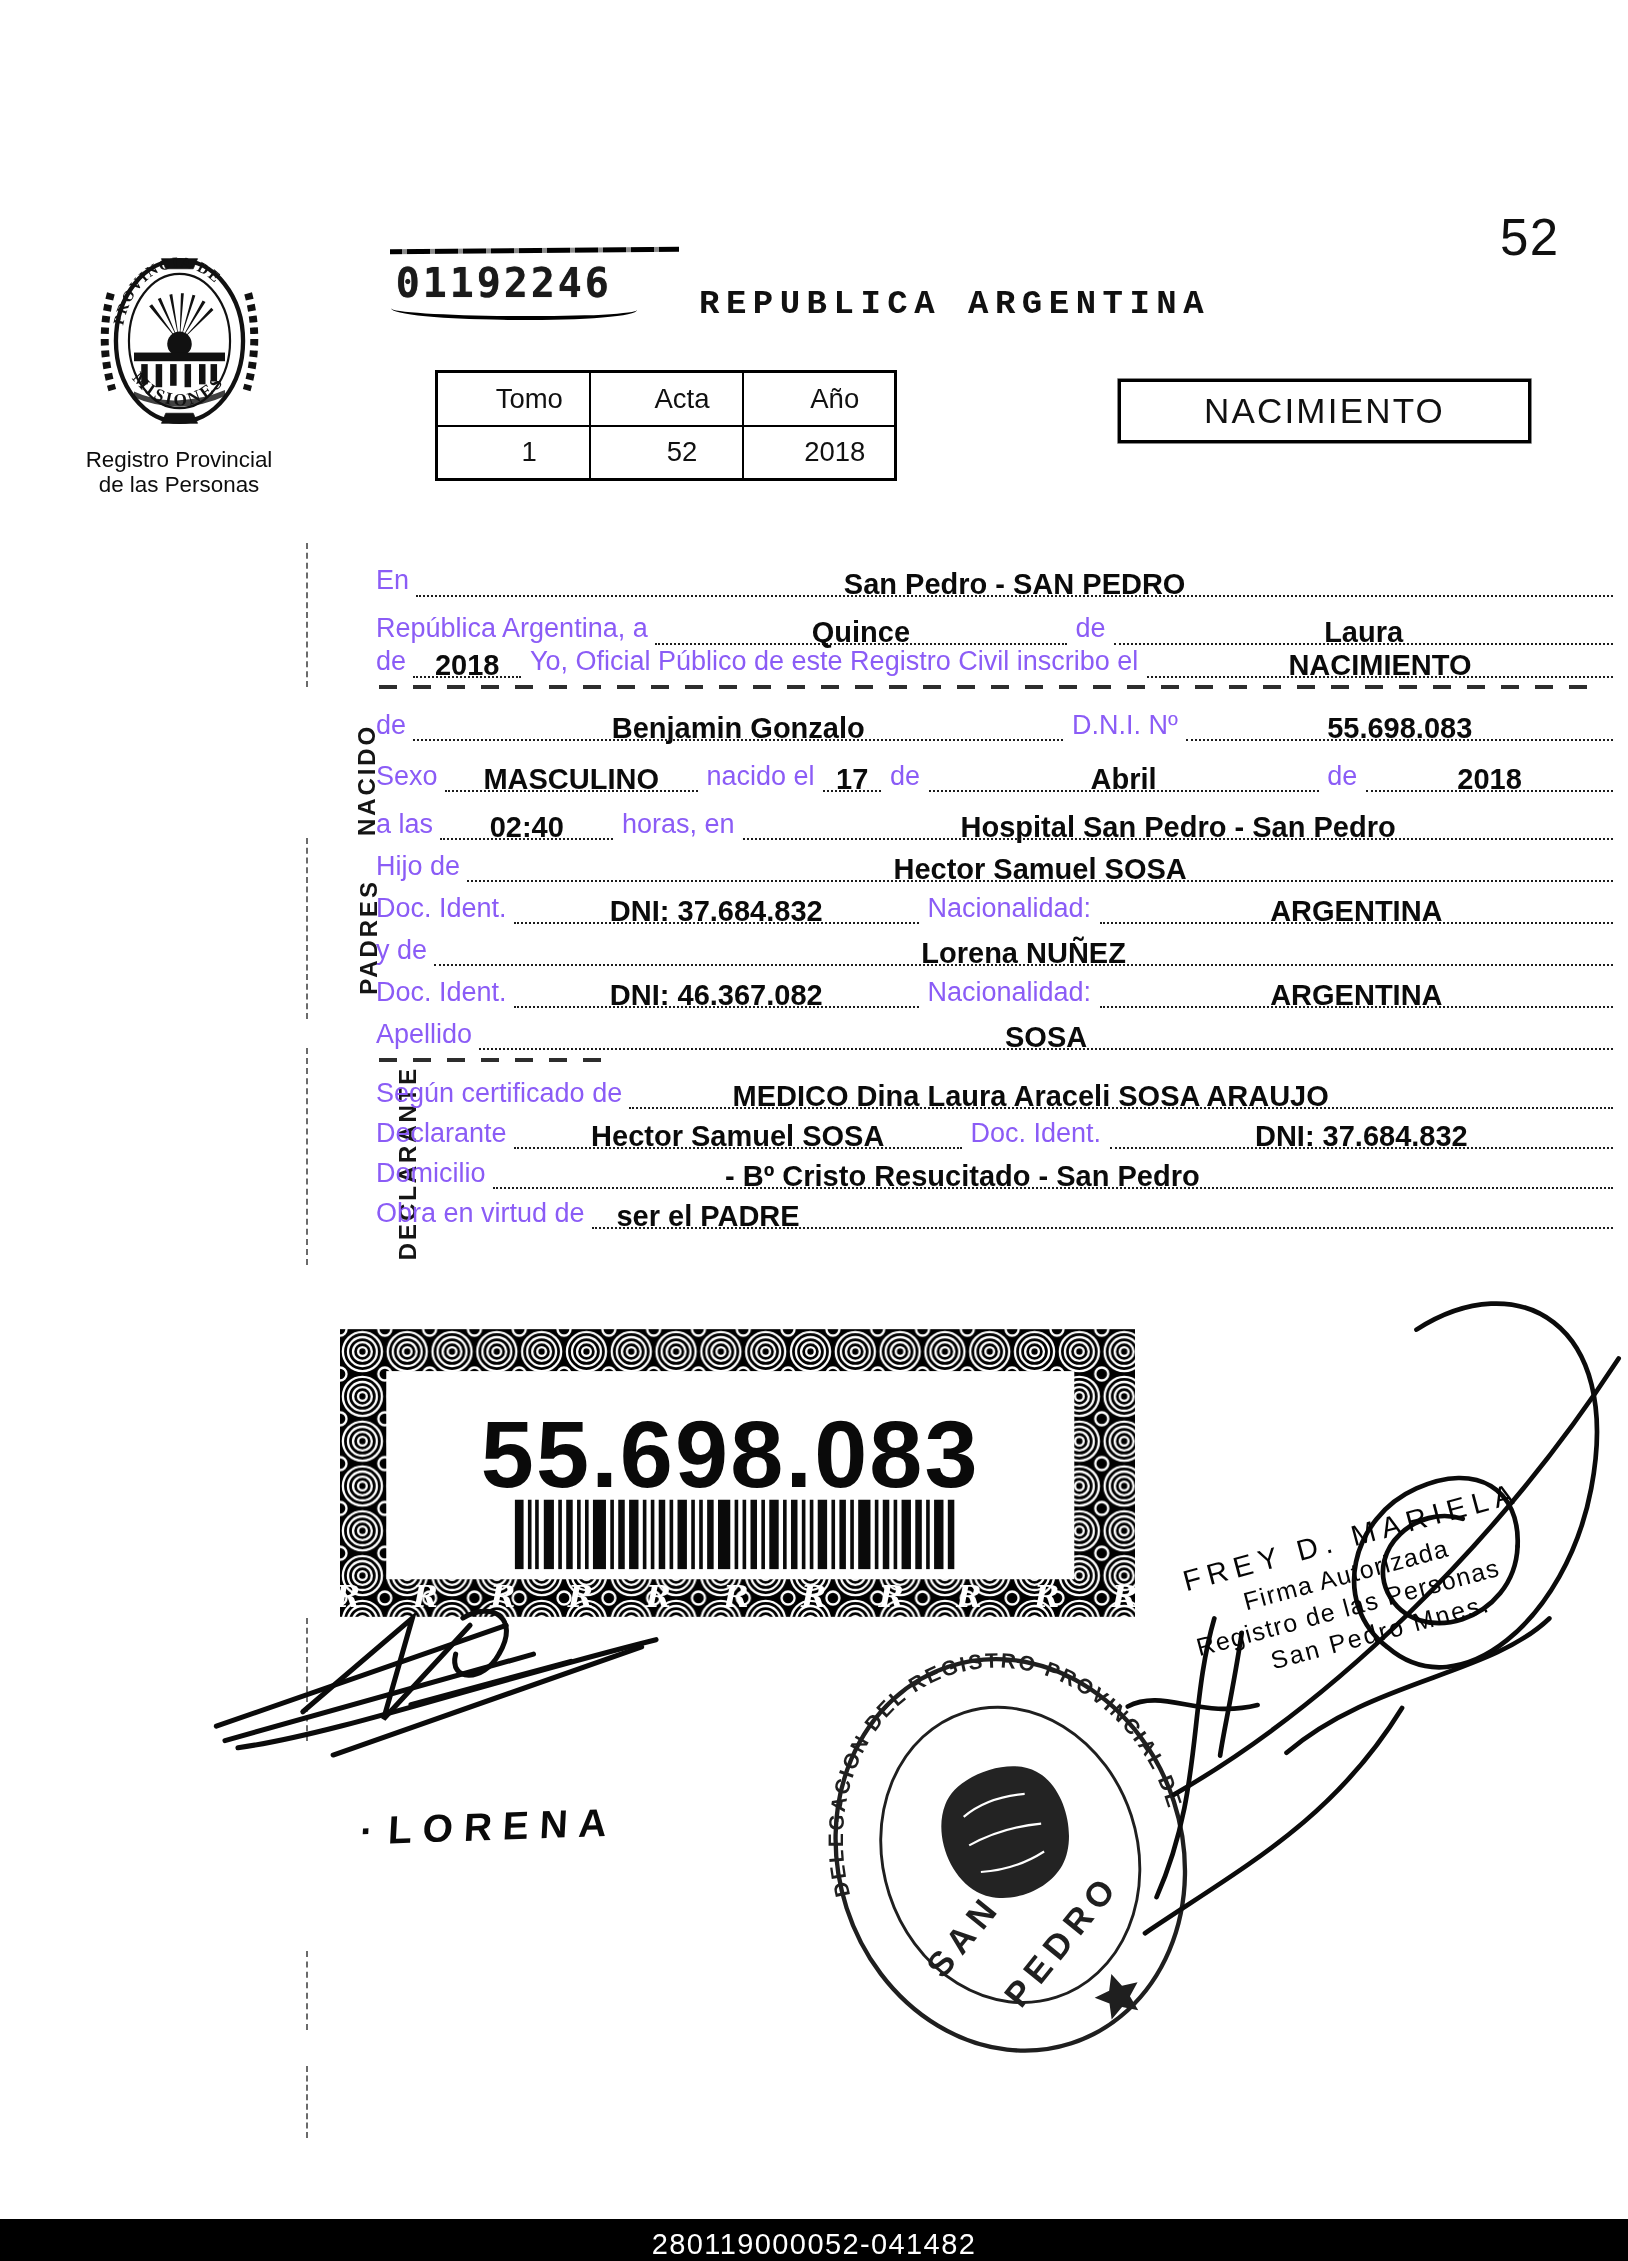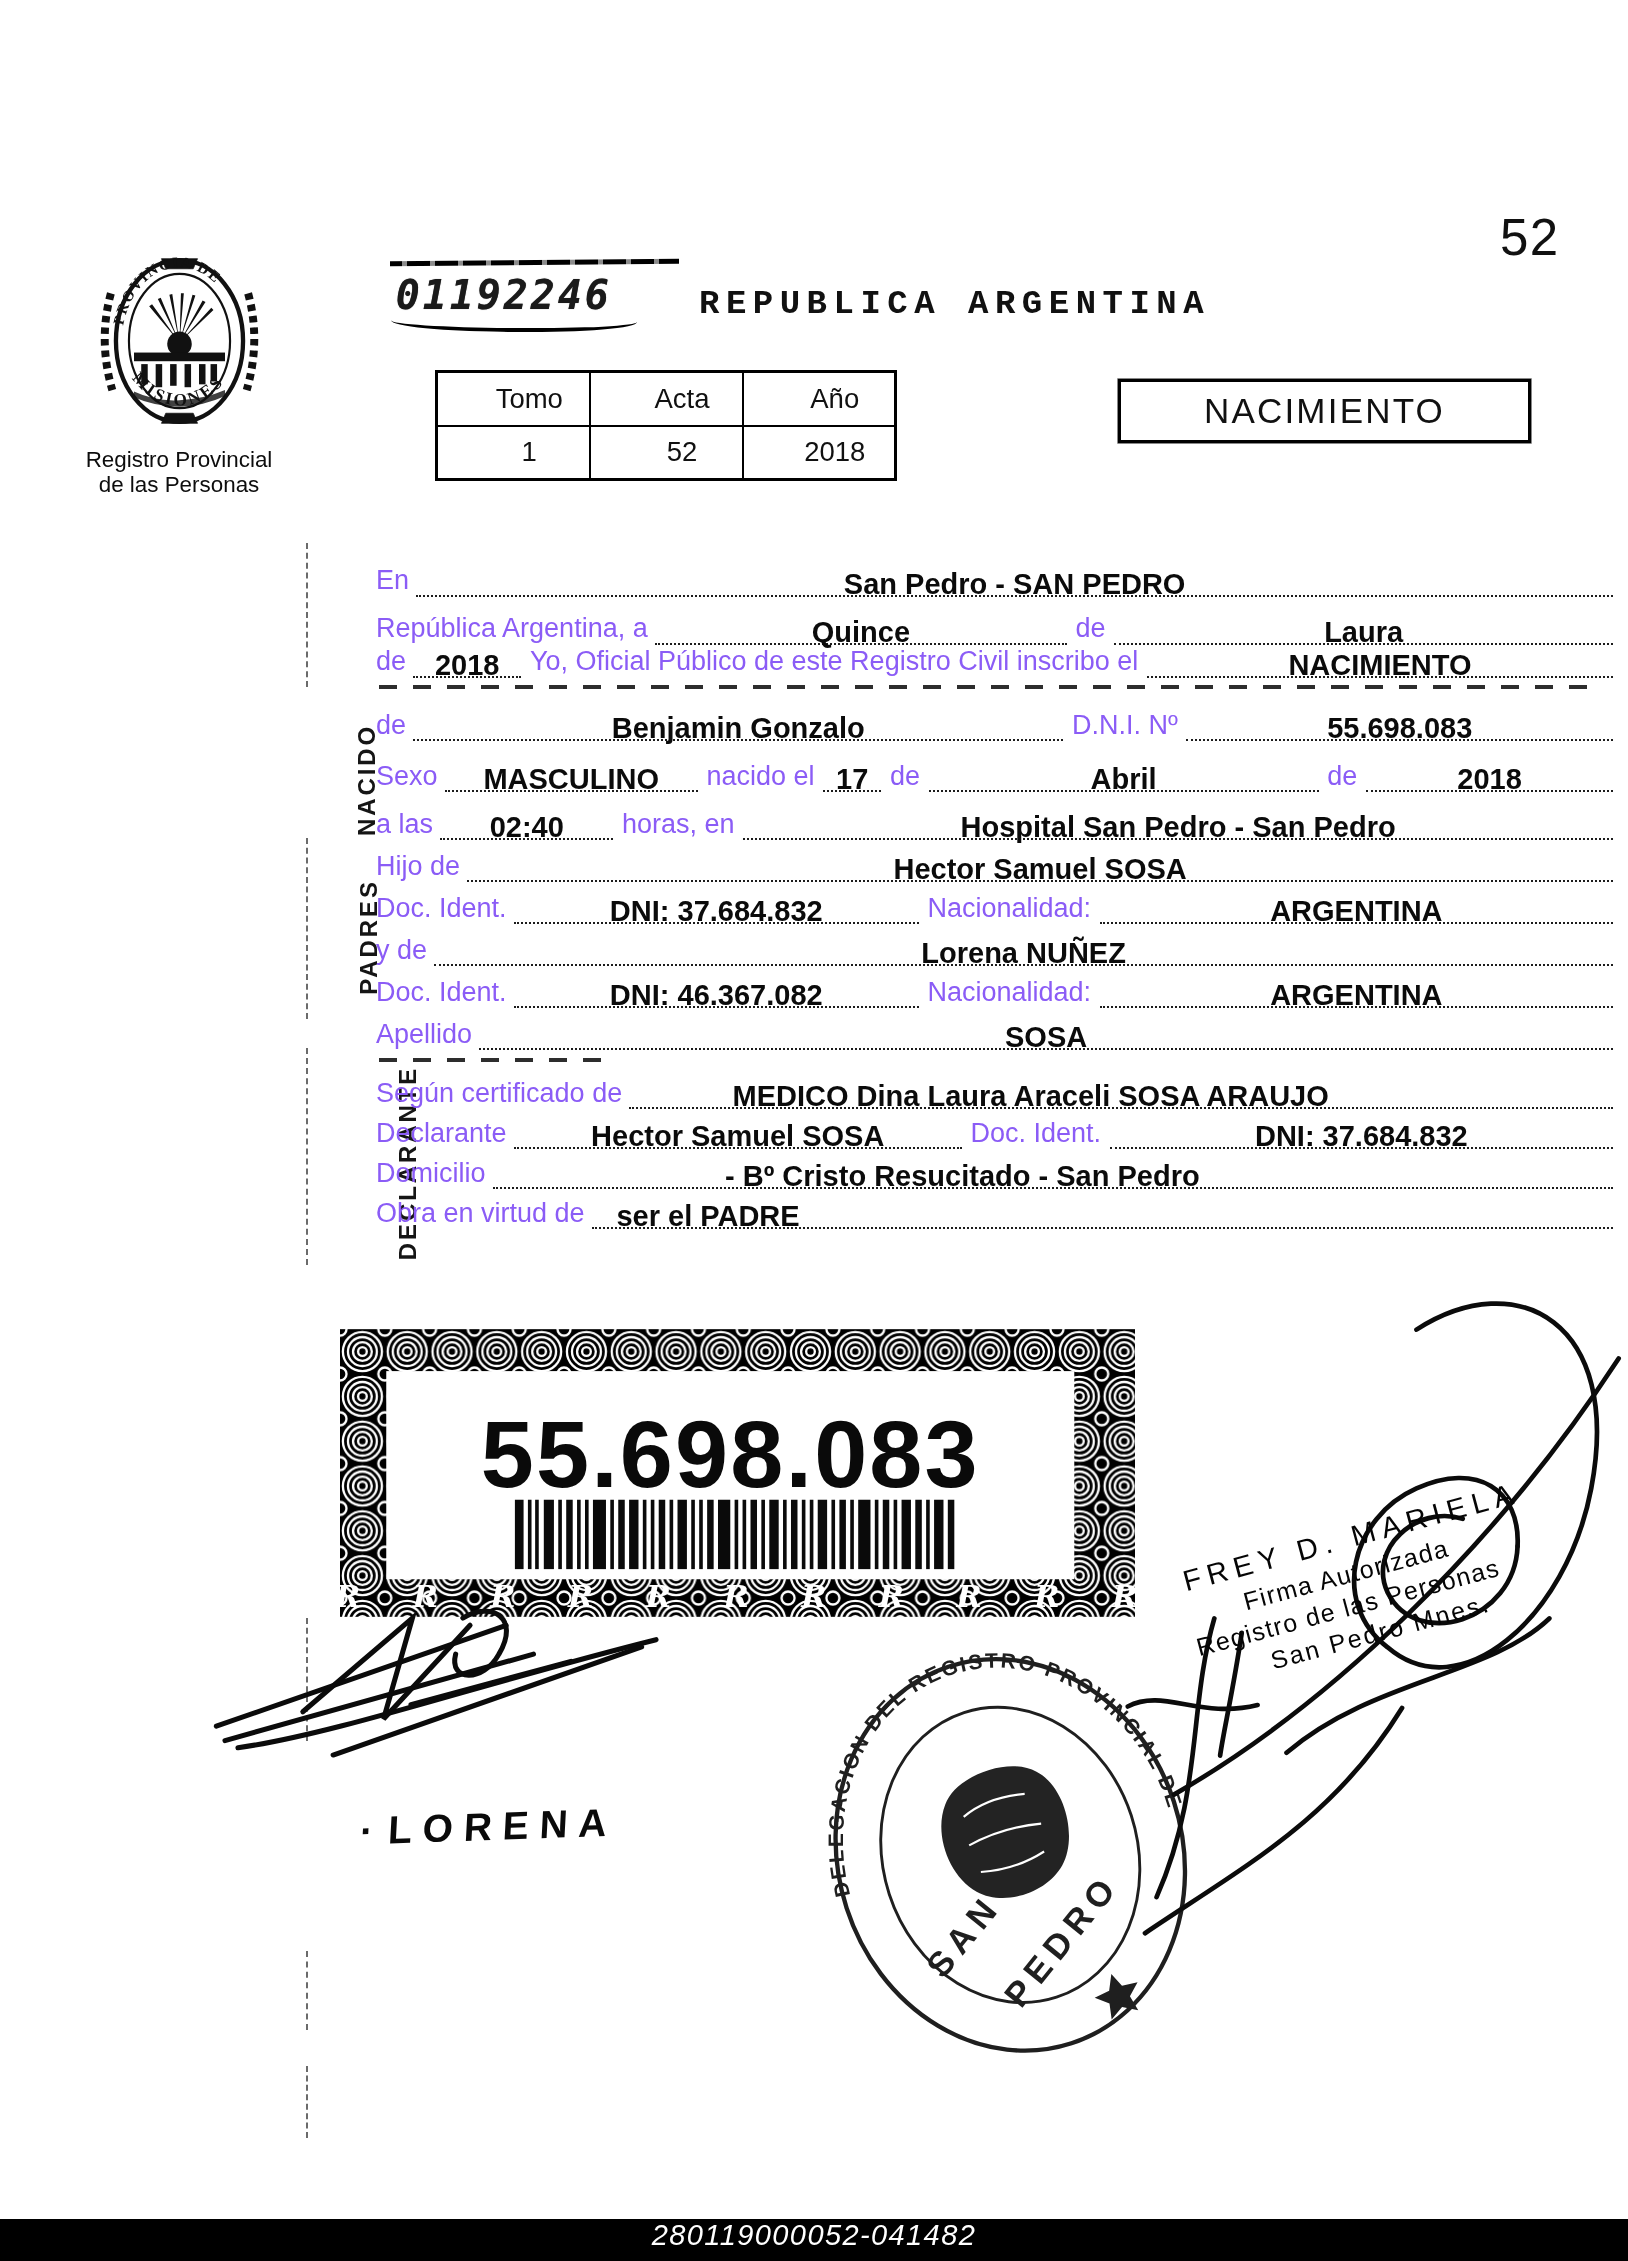--- a/index.html
+++ b/index.html
@@ -5,21 +5,21 @@
   * { margin:0; padding:0; box-sizing:border-box; }
   html,body { background:#e8e8e8; }
   .page {
     position:relative; width:1628px; height:2261px; background:#ffffff;
     font-family:"Liberation Sans", sans-serif; color:#111; overflow:hidden;
   }
   
   .page-number { position:absolute; left:1500px; top:208px; font-size:51px; font-weight:500; letter-spacing:1.4px; }
   .seal-wrap { position:absolute; left:85px; top:250px; width:188px; text-align:center; }
   .seal-caption { margin-top:14px; font-size:22.4px; line-height:1.1; color:#0d0d0d; }
-  .serial-block { position:absolute; left:390px; top:260px; width:303px;font-style:italic; }
+  .serial-block { position:absolute; left:390px; top:248px; width:303px; }
   .serial-scratch { height:5px; width:289px; background:repeating-linear-gradient(90deg,#000 0 12.3px, rgba(0,0,0,.45) 12.3px 17.3px, #000 17.3px 28px); transform:rotate(-.5deg); }
   .serial-number { margin:7.2px 0 1.4px 5.8px; font-family:"DejaVu Sans Mono", monospace; font-weight:bold; font-size:40px; letter-spacing:2.9px; color:#1a1a1a; text-shadow:0 0 0.7px #444; }
   .serial-curve { width:246px; height:11.6px; margin-left:1.4px; border-bottom:4.3px solid #000; border-radius:0 0 48% 48% / 0 0 10.8px 10.8px; transform:rotate(.4deg); }
   .doc-title { position:absolute; left:699px; top:285px; font-family:"Liberation Mono", monospace; font-weight:bold; font-size:34px; letter-spacing:6.5px; white-space:nowrap; }
   .record-table { position:absolute; left:435px; top:370px; border-collapse:collapse; }
   .record-table td { border:2.2px solid #000; width:153px; height:54px; text-align:center; font-size:27.5px;padding-left:32px; }
   .record-table tr:first-child td { border-top-width:3.6px; }
   .record-table tr:last-child td { border-bottom-width:3.6px; }
   .record-table td:first-child { border-left-width:3.6px; }
   .record-table td:last-child { border-right-width:3.6px; }
@@ -54,21 +54,21 @@
   .stamp-lines { position:absolute; left:1189px; top:1508px; width:433px; transform:rotate(-15deg); color:#050505; }
   .stamp-lines .l1 { font-size:29px; letter-spacing:6.5px; white-space:nowrap; }
   .stamp-lines .l2 { font-size:25px; letter-spacing:1.4px; margin:4.3px 0 0 53px; white-space:nowrap; }
   .stamp-lines .l3 { font-size:25px; letter-spacing:1.4px; margin:2.9px 0 0 -4.3px; white-space:nowrap; }
   .stamp-lines .l4 { font-size:25px; letter-spacing:2.2px; margin:2.9px 0 0 64px; white-space:nowrap; }
   .sig-left { position:absolute; left:194px; top:1595px; }
   .handwritten { position:absolute; left:360px; top:1805px; font-size:39px; font-weight:bold; letter-spacing:10.8px; transform:rotate(-2deg) skewX(-5deg); color:#0a0a0a; }
   .handwritten::before { content:"·"; margin-right:4.3px; }
   .round-stamp { position:absolute; left:815px; top:1638px; }
   
-  .footer-bar { position:absolute; left:0; bottom:0; width:100%; height:42px; background:#000; display:flex; align-items:flex-start; justify-content:center;font-style:italic; }
+  .footer-bar { position:absolute; left:0; bottom:0; width:100%; height:42px; background:#000; display:flex; align-items:flex-end; justify-content:center; }
   .footer-bar span { color:#fff; font-size:29px; letter-spacing:1.4px; font-weight:400; }
 </style>
 </head>
 <body>
 
 <div class="page">
 
   <div class="page-number">52</div>
 
   <div class="seal-wrap">

